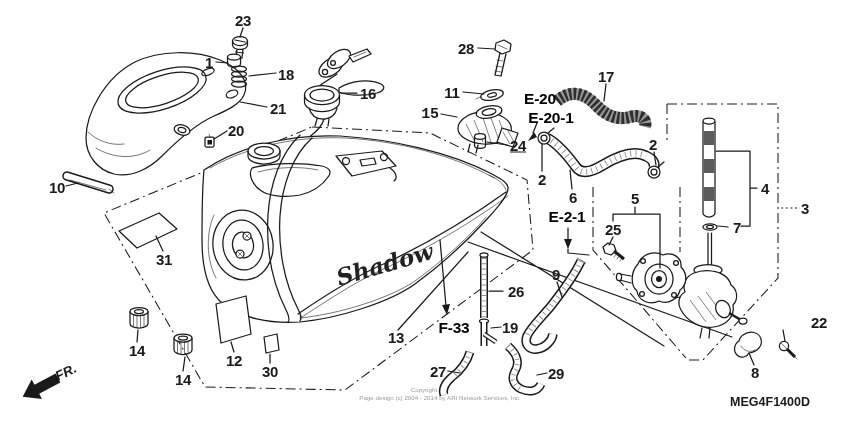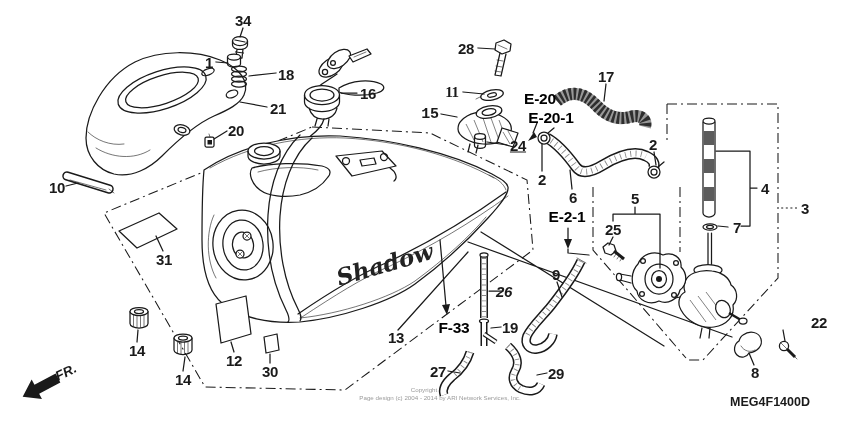--- a/index.html
+++ b/index.html
@@ -305,50 +305,50 @@
     </g>
     <text class="svgtext" font-size="13.5" font-weight="bold" font-style="italic" transform="translate(58,381) rotate(-26)">FR.</text>
   </g>
 
   <text class="svgtext" x="810" y="406" font-size="12.5" font-weight="bold" text-anchor="end">MEG4F1400D</text>
   <text class="svgtext muted" x="424" y="392" font-size="6.2" text-anchor="middle">Copyright</text>
   <text class="svgtext muted" x="440" y="400" font-size="6.2" text-anchor="middle">Page design (c) 2004 - 2014 by ARI Network Services, Inc.</text>
 </svg>
 
 <div id="label-layer">
-      <div class="plabel" style="left: 243px; top: 20px;">34</div>
+      <div class="plabel" style="left: 243px; top: 20px;">23</div>
       <div class="plabel" style="left: 209px; top: 62px;">1</div>
       <div class="plabel" style="left: 286px; top: 74px;">18</div>
       <div class="plabel" style="left: 368px; top: 93px;">16</div>
       <div class="plabel" style="left: 278px; top: 108px;">21</div>
       <div class="plabel" style="left: 236px; top: 130px;">20</div>
       <div class="plabel" style="left: 57px; top: 187px;">10</div>
       <div class="plabel" style="left: 164px; top: 259px;">31</div>
       <div class="plabel" style="left: 137px; top: 350px;">14</div>
       <div class="plabel" style="left: 183px; top: 379px;">14</div>
       <div class="plabel" style="left: 234px; top: 360px;">12</div>
       <div class="plabel" style="left: 270px; top: 371px;">30</div>
       <div class="plabel" style="left: 396px; top: 337px;">13</div>
       <div class="plabel" style="left: 466px; top: 48px;">28</div>
-      <div class="plabel" style="left: 452px; top: 92px; font-family: Liberation Serif, serif;">11</div>
+      <div class="plabel" style="left: 452px; top: 92px;">11</div>
       <div class="plabel" style="left: 430px; top: 114px; font-family: Liberation Mono, monospace;">15</div>
       <div class="plabel" style="left: 518px; top: 145px; text-decoration: underline;">24</div>
       <div class="plabel" style="left: 606px; top: 76px;">17</div>
       <div class="plabel" style="left: 542px; top: 179px;">2</div>
       <div class="plabel" style="left: 653px; top: 144px;">2</div>
       <div class="plabel" style="left: 573px; top: 197px;">6</div>
       <div class="plabel" style="left: 635px; top: 198px;">5</div>
       <div class="plabel" style="left: 613px; top: 229px;">25</div>
       <div class="plabel" style="left: 556px; top: 274px;">9</div>
       <div class="plabel" style="left: 765px; top: 188px;">4</div>
       <div class="plabel" style="left: 805px; top: 208px;">3</div>
       <div class="plabel" style="left: 737px; top: 227px;">7</div>
       <div class="plabel" style="left: 819px; top: 322px;">22</div>
       <div class="plabel" style="left: 755px; top: 372px;">8</div>
-      <div class="plabel" style="left: 504px; top: 291px; font-style: italic;">26</div>
+      <div class="plabel" style="left: 516px; top: 291px;">26</div>
       <div class="plabel" style="left: 510px; top: 327px;">19</div>
       <div class="plabel" style="left: 438px; top: 371px;">27</div>
       <div class="plabel" style="left: 556px; top: 373px;">29</div>
       <div class="rlabel" style="left: 540px; top: 99px;">E-20</div>
       <div class="rlabel" style="left: 551px; top: 118px;">E-20-1</div>
       <div class="rlabel" style="left: 567px; top: 217px;">E-2-1</div>
       <div class="rlabel" style="left: 454px; top: 328px;">F-33</div>
     </div>
 </div>
 

